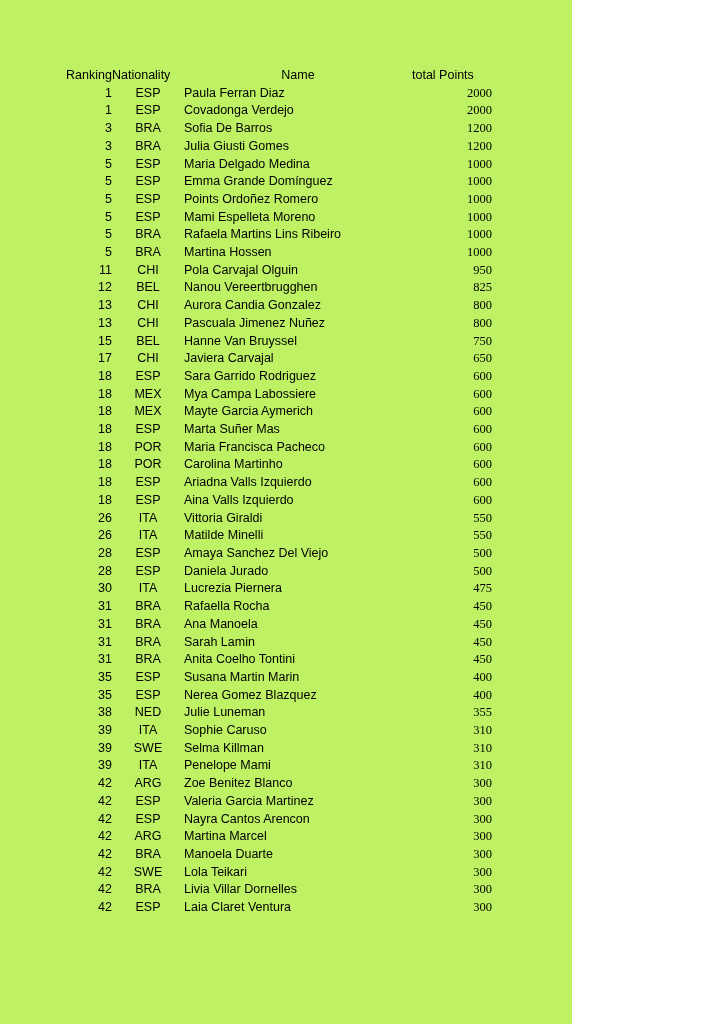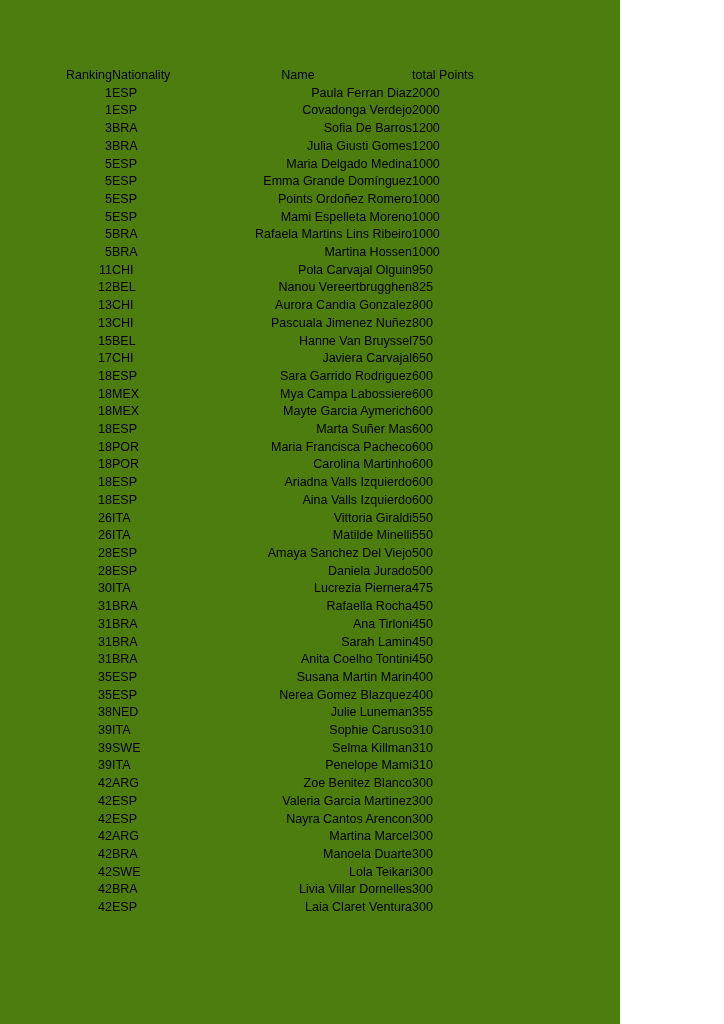--- a/index.html
+++ b/index.html
@@ -4,23 +4,23 @@
 <style>
   html, body {
     margin: 0;
     padding: 0;
     background: #ffffff;
     font-family: "Liberation Sans", sans-serif;
     color: #000000;
   }
   .page {
     position: relative;
-    width: 620px;
+    width: 572px;
     height: 1024px;
-    background: #4d7c0f;
+    background: #bef264;
     overflow: hidden;
   }
   table.ranking-table {
     position: absolute;
     top: 67px;
     left: 66px;
     border-collapse: collapse;
     table-layout: fixed;
     width: 426px;
   }
@@ -39,23 +39,23 @@
   .col-nation    { width: 72px; }
   .col-name      { width: 228px; }
   .col-points    { width: 80px; }
 
   th.h-ranking   { text-align: left; }
   th.h-nation    { text-align: left; padding-left: 12px; }
   th.h-name      { text-align: center; }
   th.h-points    { text-align: left; padding-right: 5px; }
 
   td.c-ranking   { text-align: right; padding-right: 6px; }
-  td.c-nation    { text-align: left; padding-left: 12px; }
-  td.c-name      { text-align: right; }
-  td.c-points    { text-align: left; }
+  td.c-nation    { text-align: center; padding-left: 12px; }
+  td.c-name      { text-align: left; }
+  td.c-points    { text-align: right; font-family: Liberation Serif, serif; }
 </style>
 </head>
 <body>
 
 <div class="page">
   <table class="ranking-table">
     <colgroup>
       <col class="col-ranking">
       <col class="col-nation">
       <col class="col-name">
@@ -246,21 +246,21 @@
   </tr>
         <tr>
     <td class="c-ranking">31</td>
     <td class="c-nation">BRA</td>
     <td class="c-name">Rafaella Rocha</td>
     <td class="c-points">450</td>
   </tr>
         <tr>
     <td class="c-ranking">31</td>
     <td class="c-nation">BRA</td>
-    <td class="c-name">Ana Tirloni</td>
+    <td class="c-name">Ana Manoela</td>
     <td class="c-points">450</td>
   </tr>
         <tr>
     <td class="c-ranking">31</td>
     <td class="c-nation">BRA</td>
     <td class="c-name">Sarah Lamin</td>
     <td class="c-points">450</td>
   </tr>
         <tr>
     <td class="c-ranking">31</td>

